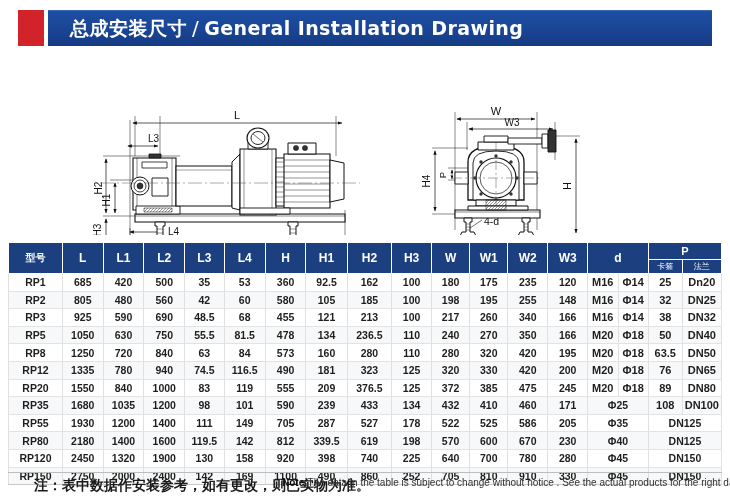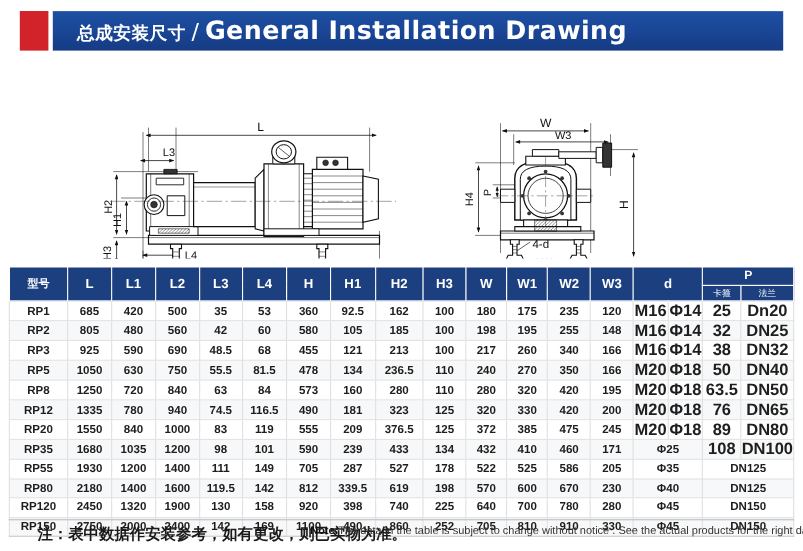--- a/index.html
+++ b/index.html
@@ -19,23 +19,23 @@
   .banner-blue{
     position:absolute;left:30px;top:0;width:664px;height:36px;
     background:linear-gradient(180deg,#1d4fa2 0%,#1a4696 50%,#153b83 100%);
     box-shadow:inset 0 1px 0 #3b68b5;
   }
   .banner-text{
     position:absolute;left:52px;top:0;height:36px;line-height:36px;
     color:#ffffff;font-size:21px;letter-spacing:.5px;white-space:nowrap;
     font-family:"DejaVu Sans","Liberation Sans",sans-serif;
   }
-  .banner-text .cn{font-size:16px;font-weight:700;}
+  .banner-text .cn{font-size:19px;font-weight:700;}
   .banner-text .sep{font-size:20px;padding:0 5px;font-weight:400;}
-  .banner-text .en{font-size:23px;font-weight:600;letter-spacing:.4px;}
+  .banner-text .en{font-size:19px;font-weight:600;letter-spacing:.4px;}
 
   
   .drawing{
     position:absolute;left:0;top:50px;width:730px;height:185px;
     background:#ffffff;
   }
   .drawing svg{display:block;}
 
   
   .table-wrap{
@@ -58,21 +58,21 @@
     font-family:Liberation Serif, serif;}
   table.spec td{
     border-bottom:1px solid #e3e3e3;
     border-right:1px solid #e0e0e0;
     border-left:1px solid #e0e0e0;
     height:16.6px;padding:0;text-align:center;vertical-align:middle;
     font-size:10.5px;font-weight:600;color:#1e1e1e;background:#ffffff;
   }
   table.spec tr.alt td{background:#f7f8f9;}
   table.spec td.model{font-weight:700;margin-top:48px;}
-  table.spec td.small{font-size:15px;}
+  table.spec td.small{font-size:11px;}
   table.spec tr:last-child td{border-bottom:1px solid #c9c9c9;}
 
   
   .notes{
     position:absolute;left:8px;top:472px;width:714px;height:20px;
     border-top:1px solid #bdbdbd;
     font-size:10px;color:#222;
   }
   .note-cn{
     position:absolute;left:26px;top:4px;white-space:nowrap;

